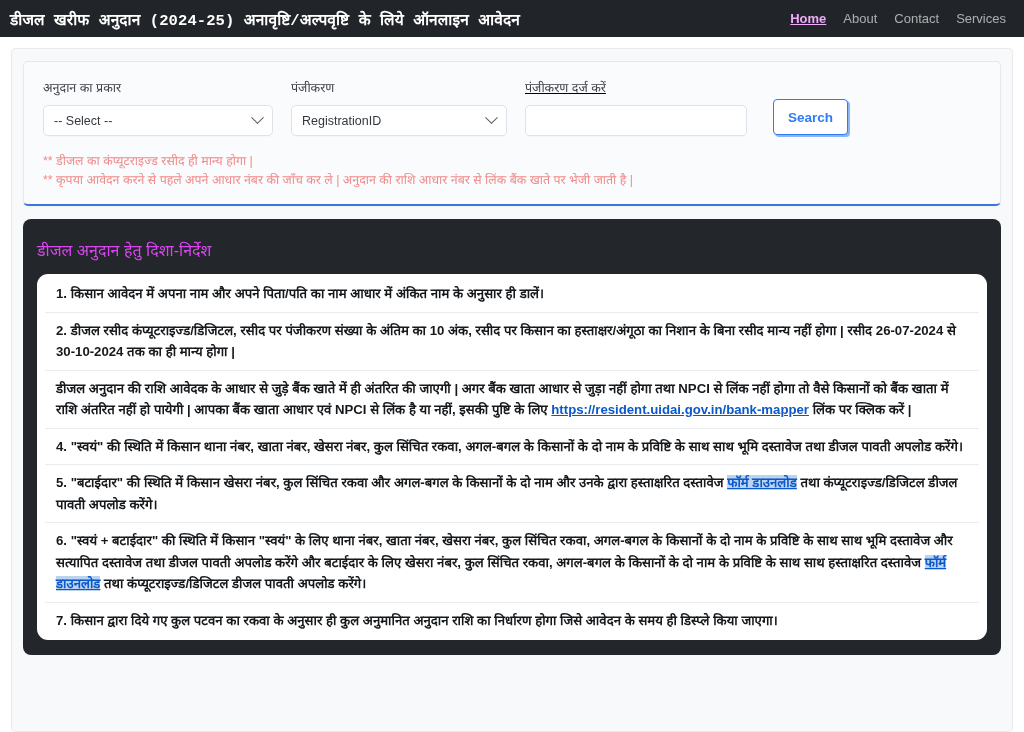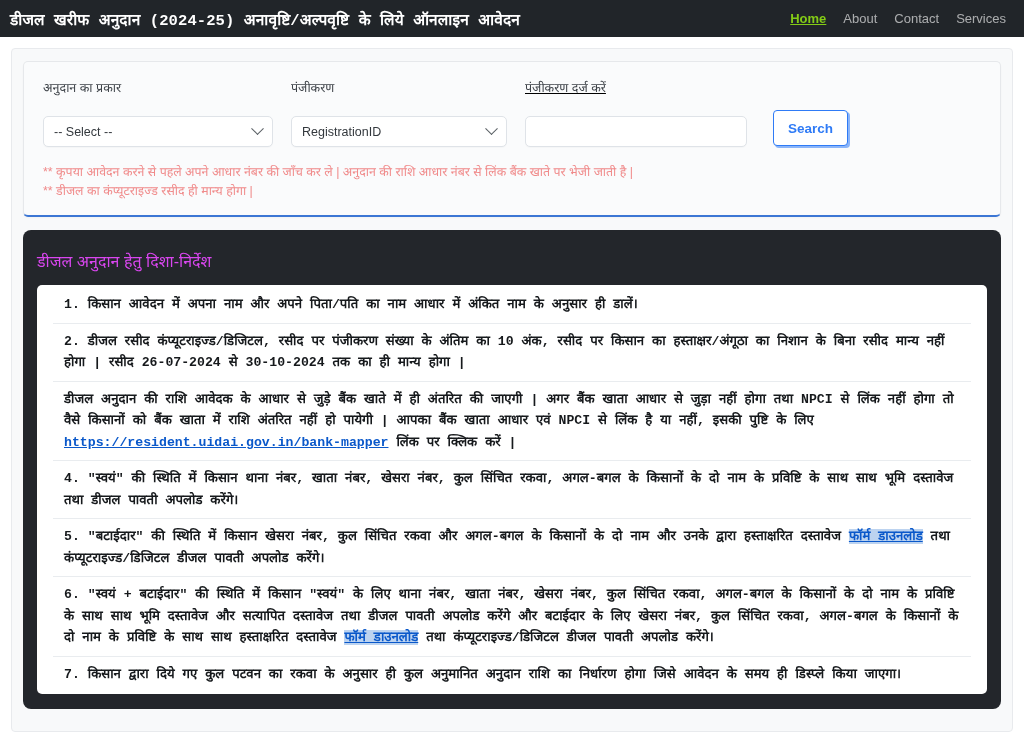--- a/index.html
+++ b/index.html
@@ -32,21 +32,21 @@
     align-items: center;
     gap: 17px;
     padding-right: 4px;
   }
   .nav-link {
     font-size: 13px;
     color: rgba(255,255,255,.62);
     text-decoration: none;
     white-space: nowrap;
   }
-  .nav-link.active { color: #84cc16; font-weight: bold; text-decoration: underline; }
+  .nav-link.active { color: #f0abfc; font-weight: bold; text-decoration: underline; }
 
   
   .page-wrap {
     padding: 11px 11px 0 11px;
     height: 695px;
   }
   .outer-card {
     background: #f8f9fa;
     border: 1px solid #e8eaed;
     border-radius: 4px;
@@ -69,21 +69,21 @@
     gap: 0;
   }
   .form-group { padding-right: 18px; }
   .fg-1 { width: 248px; }
   .fg-2 { width: 234px; }
   .fg-3 { width: 240px; text-decoration: underline; }
   .fg-btn { padding-left: 8px; padding-bottom: 1px; }
   .field-label {
     font-size: 12.5px;
     color: #3d4248;
-    margin-bottom: 20px;
+    margin-bottom: 9px;
     white-space: nowrap;
   }
   .select-box, .text-input {
     width: 100%;
     height: 31px;
     background: #ffffff;
     border: 1px solid #dfe3e8;
     border-radius: 5px;
     font-size: 12.5px;
     color: #33383d;
@@ -132,23 +132,22 @@
     padding: 14px 14px 15px 14px;
   }
   .guidelines-title {
     text-align: left;
     color: #d946ef;
     font-size: 16px;
     padding: 6px 0 13px 0;
   }
   .guidelines-body {
     background: #ffffff;
-    border-radius: 5px;
-    padding: 2px 16px;
-    font-family: Liberation Mono, monospace;
+    border-radius: 11px;
+    padding: 2px 8px;
   }
   .g-item {
     font-size: 13.2px;
     color: #16191c;
     font-weight: bold;
     line-height: 21.5px;
     padding: 7px 12px 7px 11px;
     border-bottom: 1px solid #e9ecef;
   }
   .g-item:last-child { border-bottom: none; }
@@ -197,22 +196,22 @@
           <div class="field-label">पंजीकरण दर्ज करें</div>
           <input class="text-input" type="text" value="" placeholder="" style="">
         </div>
 
         <div class="form-group fg-btn">
           <button class="search-btn">Search</button>
         </div>
       </div>
 
       <div class="notices">
+        <div class="notice-line">** डीजल का  कंप्यूटराइज्ड रसीद ही मान्य होगा |</div>
         <div class="notice-line">** कृपया आवेदन करने से पहले अपने आधार नंबर की जाँच कर ले | अनुदान की राशि आधार नंबर से लिंक बैंक खाते पर भेजी जाती है |</div>
-        <div class="notice-line">** डीजल का  कंप्यूटराइज्ड रसीद ही मान्य होगा |</div>
       </div>
     </div>
 
     <div class="guidelines-panel">
       <div class="guidelines-title">डीजल अनुदान हेतु दिशा-निर्देश</div>
       <div class="guidelines-body">
 
         <div class="g-item">1. किसान आवेदन में अपना नाम और अपने पिता/पति का नाम आधार में अंकित नाम के अनुसार ही डालें।</div>
         <div class="g-item">2. डीजल रसीद कंप्यूटराइज्ड/डिजिटल, रसीद पर पंजीकरण संख्या के अंतिम का 10 अंक, रसीद पर किसान का हस्ताक्षर/अंगूठा का निशान के बिना रसीद मान्य नहीं होगा | रसीद 26-07-2024 से 30-10-2024 तक का ही मान्य होगा |</div>
 

